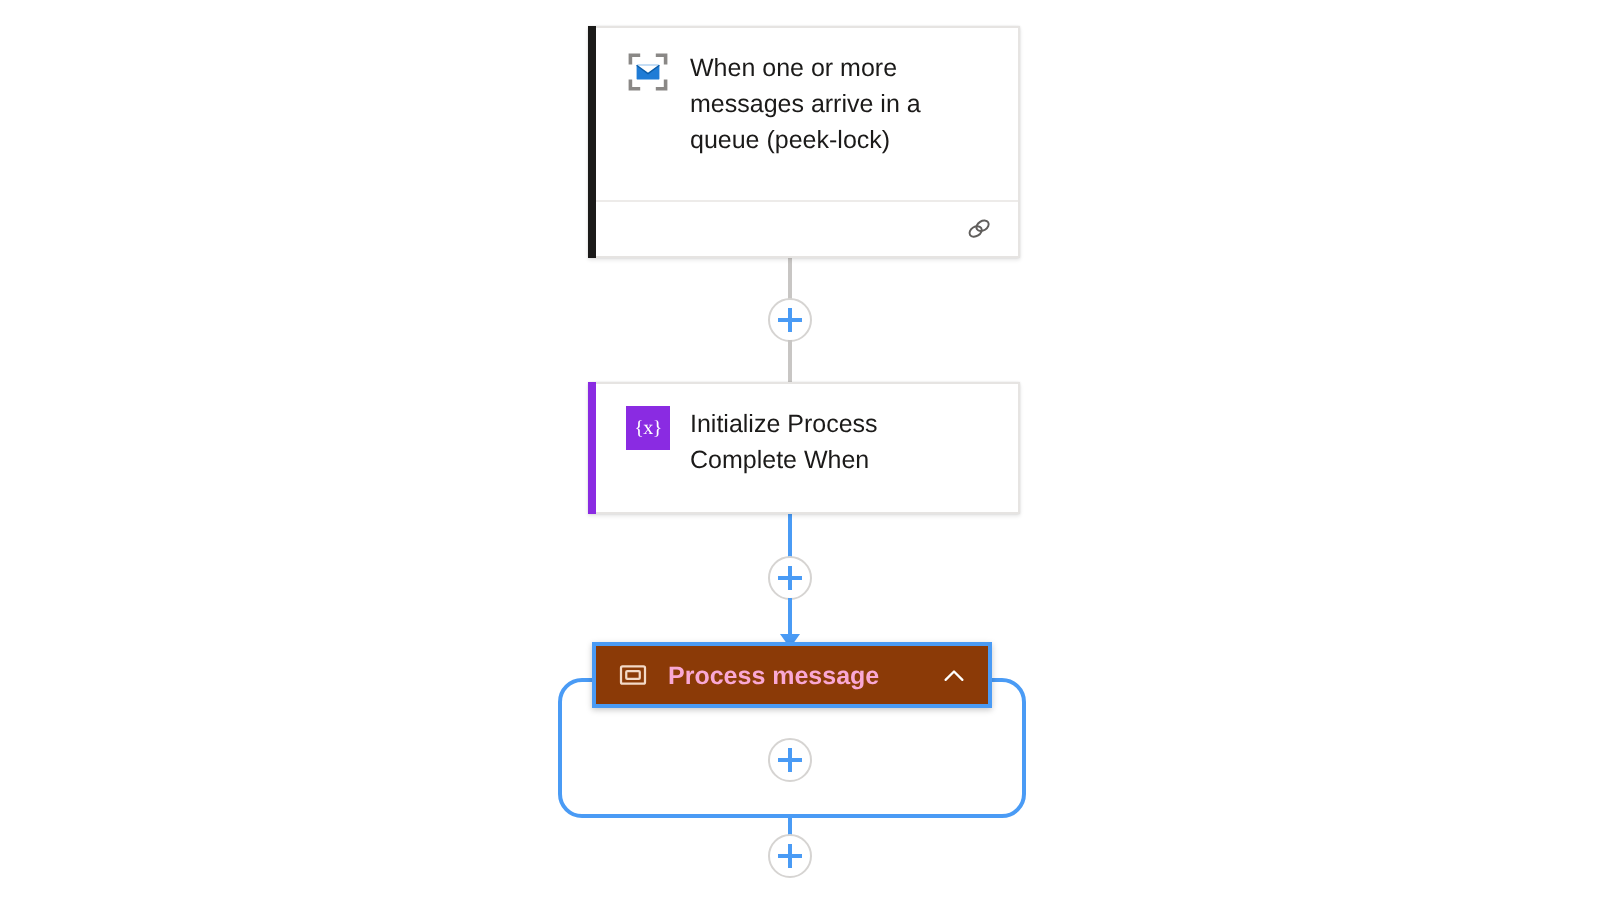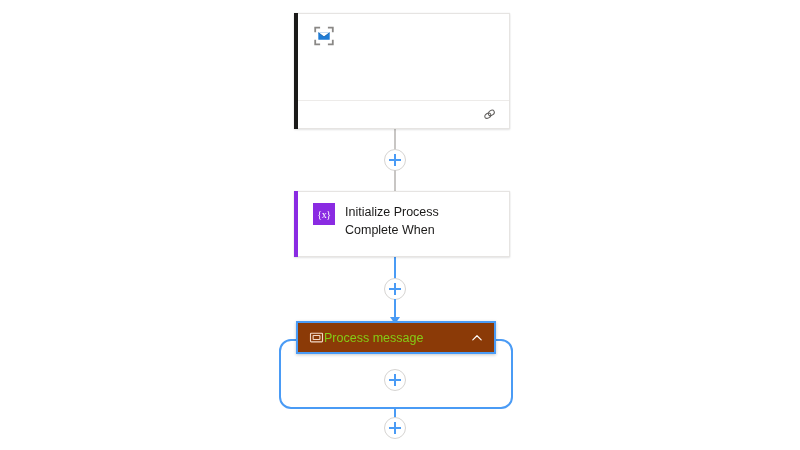--- a/index.html
+++ b/index.html
@@ -139,23 +139,24 @@
     position: absolute;
     background: #8b3a07;
     border: 2px solid #4a9bf5;
     box-sizing: border-box;
     display: flex;
     align-items: center;
     padding: 0 10px;
     box-shadow: 0 1px 3px rgba(0,0,0,0.22);
   }
   .scope-header .scope-title {
-    color: #84cc16;
+    color: #f9a8d4;
     font-size: 12.5px;
-    font-weight: normal;
+    font-weight: bold;
+    margin-left: 10px;
     flex: 1;
   }
 
   svg { display: block; }
 </style>
 </head>
 <body>
 
 <div id="canvas">
 
@@ -197,20 +198,21 @@
             <path d="M15.8 2.6 H19.8 V6.4"></path>
             <path d="M19.8 15.6 V19.4 H15.8"></path>
             <path d="M6.2 19.4 H2.2 V15.6"></path>
           </g>
 
           <rect x="5.3" y="7.4" width="11.4" height="7.4" rx="0.6" fill="#1f7cd6"></rect>
           <path d="M5.3 7.6 L11 11.8 L16.7 7.6 Z" fill="#ffffff"></path>
           <path d="M5.3 7.6 L11 11.8 L16.7 7.6" fill="none" stroke="#0a5ca8" stroke-width="0.7"></path>
         </svg>
       </span>
+      <span class="card-title">When one or more messages arrive in a queue (peek-lock)</span>
     </div>
 
     <div class="card-footer">
       <span>
         <svg width="15" height="15" viewBox="0 0 16 16">
           <g fill="none" stroke="#605e5c" stroke-width="1.05">
             <ellipse cx="6.2" cy="9.3" rx="3.5" ry="2.5" transform="rotate(-32 6.2 9.3)"></ellipse>
             <ellipse cx="9.9" cy="6.3" rx="3.5" ry="2.5" transform="rotate(-32 9.9 6.3)"></ellipse>
           </g>
         </svg>

